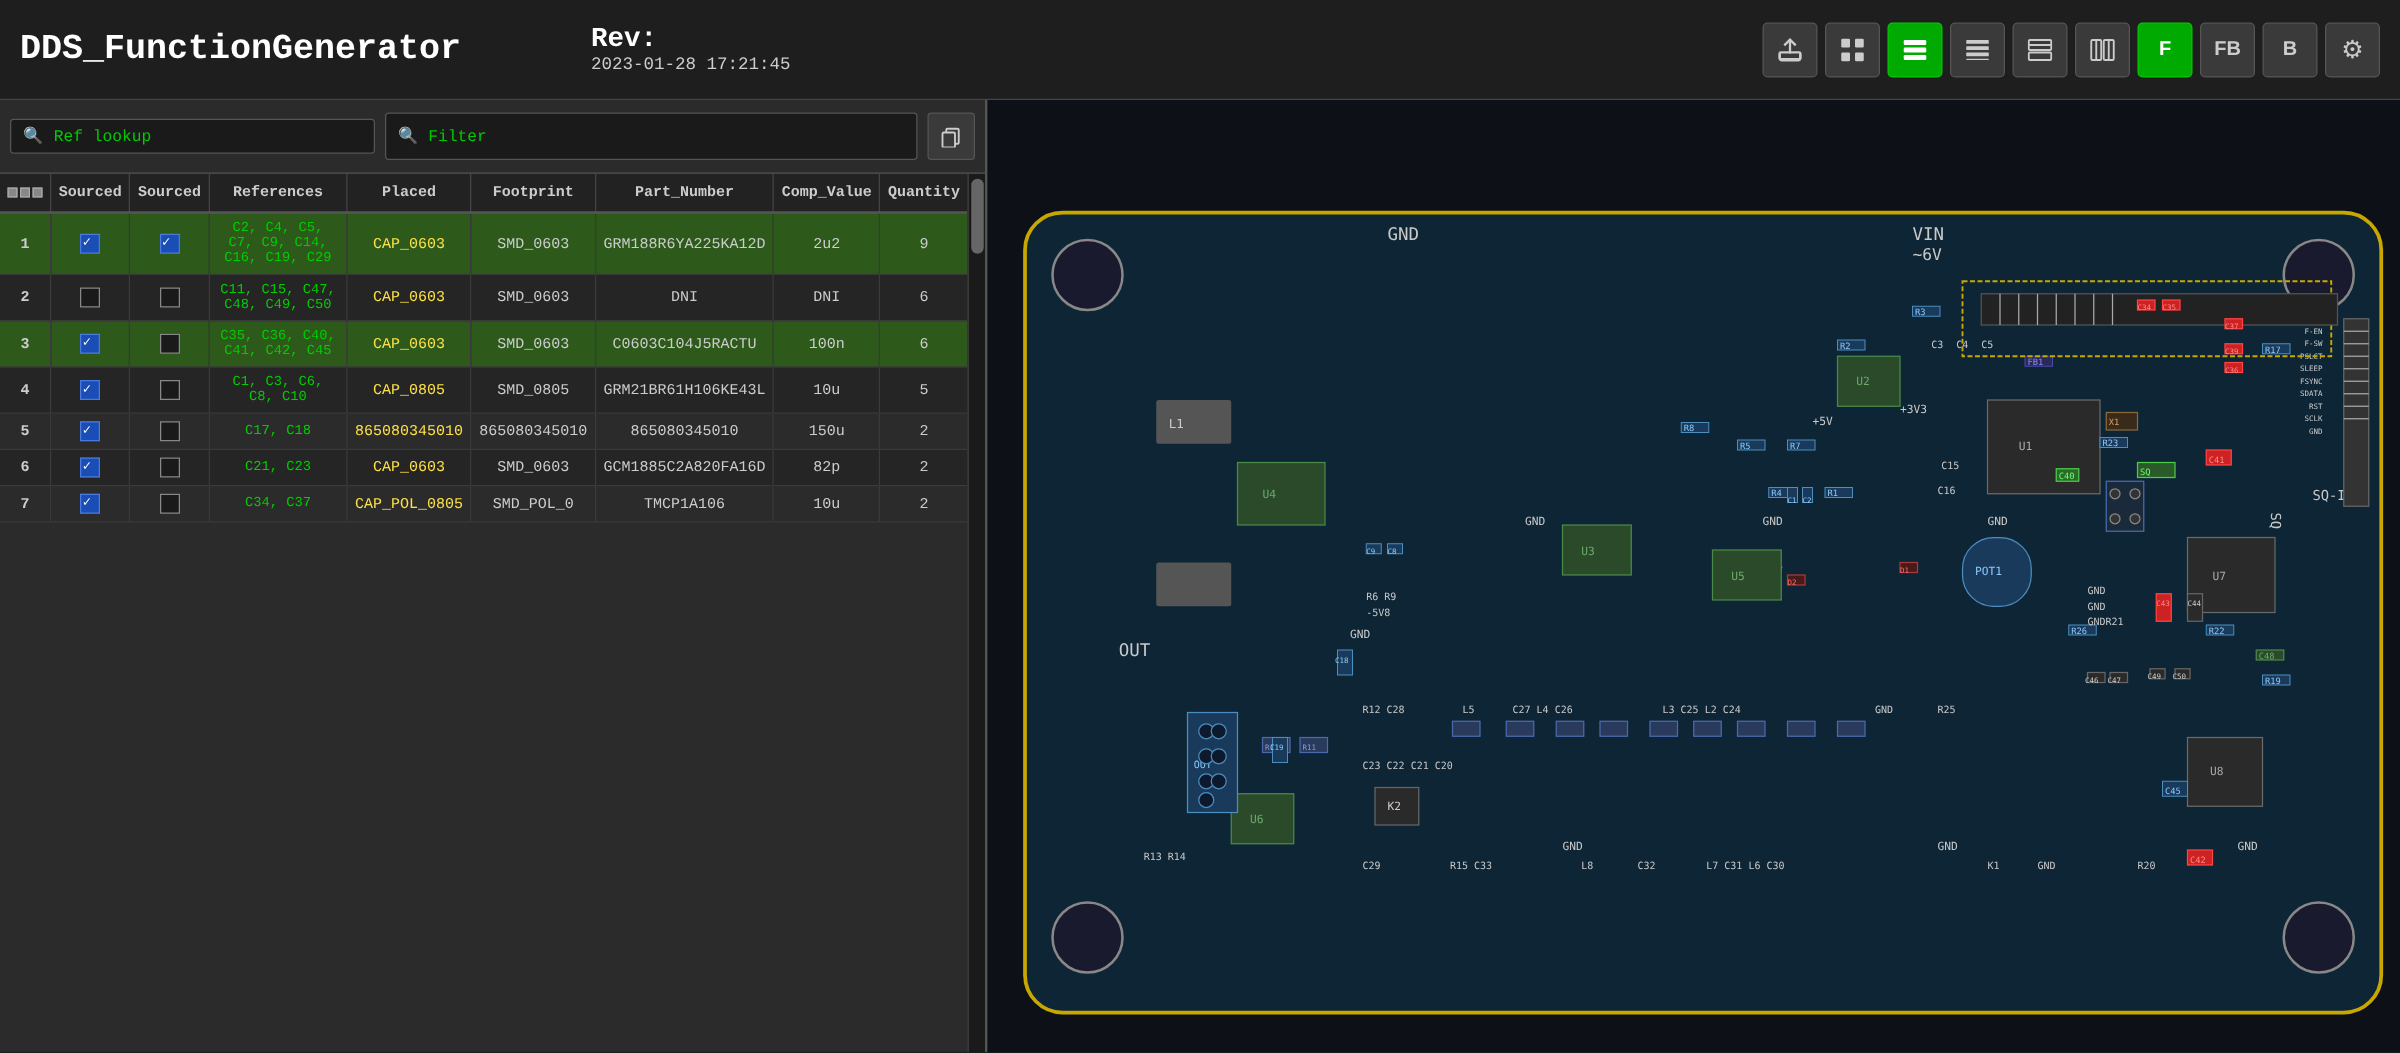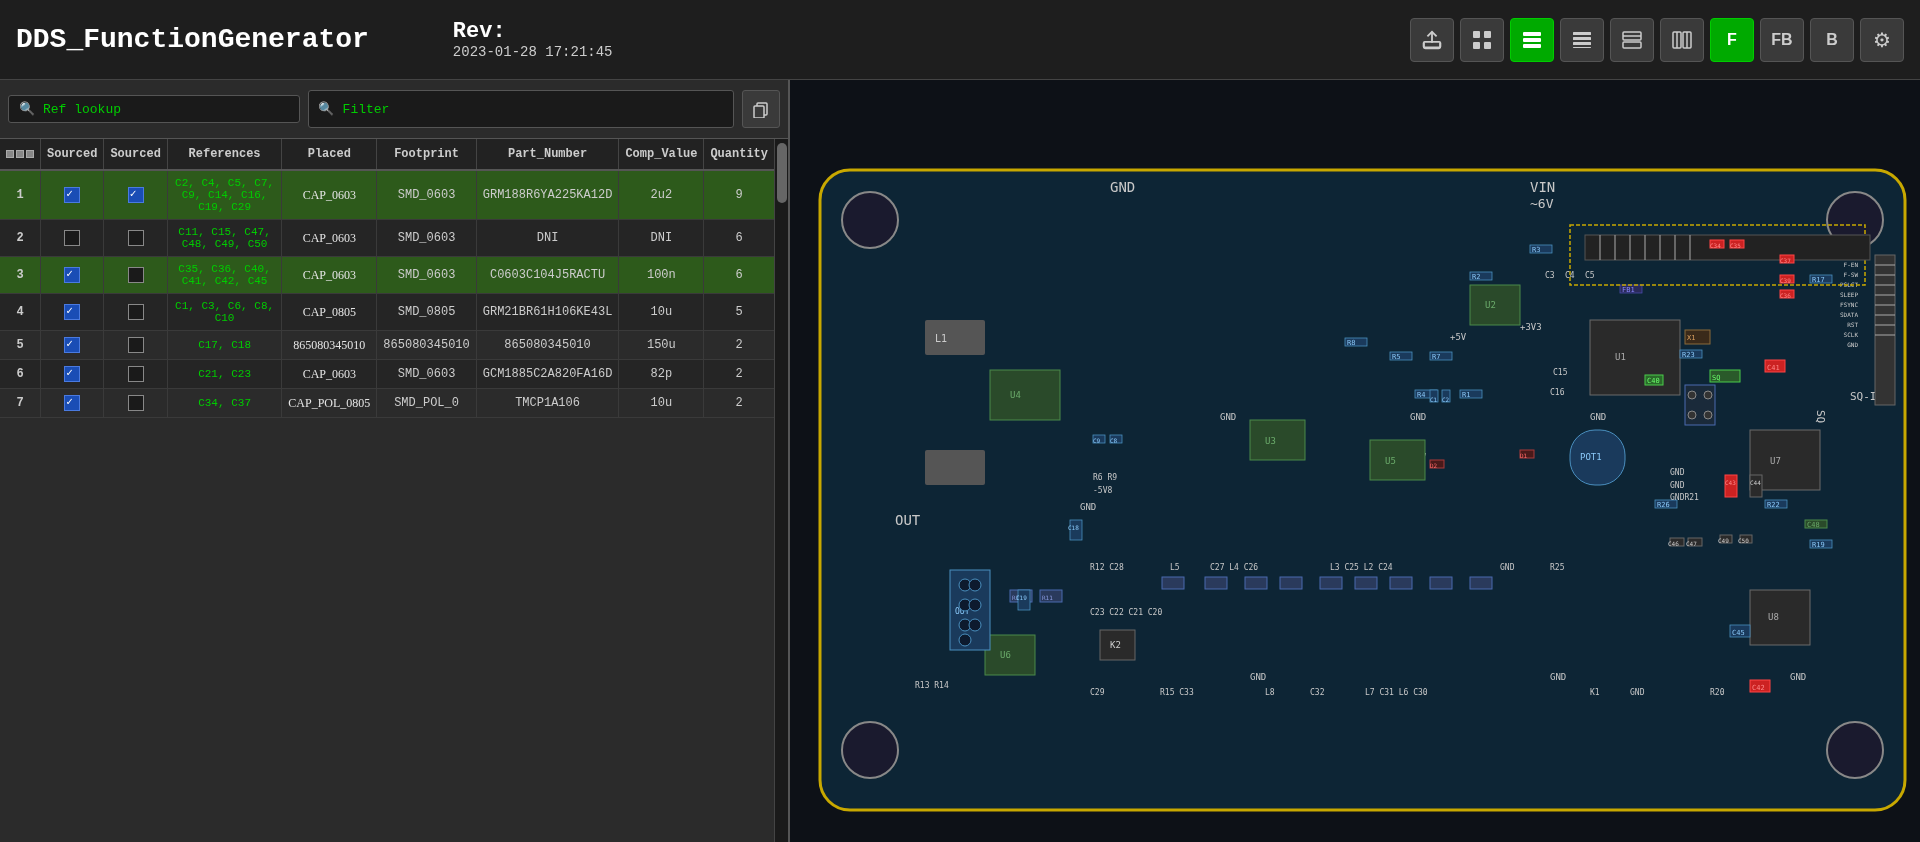--- a/index.html
+++ b/index.html
@@ -27,21 +27,21 @@
     }
     .app-title {
       font-size: 28px;
       font-weight: bold;
       color: #ffffff;
       white-space: nowrap;
     }
     .rev-block {
       display: flex;
       flex-direction: column;
-      margin-left: 60px;
+      margin-left: 80px;
     }
     .rev-label {
       font-size: 22px;
       font-weight: bold;
       color: #ffffff;
     }
     .rev-date {
       font-size: 14px;
       color: #cccccc;
     }
@@ -202,22 +202,21 @@
       font-size: 12px;
       color: #ccc;
       vertical-align: middle;
     }
     .bom-table tbody td:last-child { border-right: none; }
     .bom-table tbody td.ref-col {
       color: #00cc00;
       font-size: 11px;
     }
     .bom-table tbody td.val-col {
-      color: #e5e5e5;
-      font-family: Liberation Serif, serif;
+      color: #fde047;
     }
 
     .checkbox-cell {
       display: inline-block;
       width: 16px;
       height: 16px;
       border: 1px solid #888;
       background: #1a1a1a;
       vertical-align: middle;
       position: relative;

